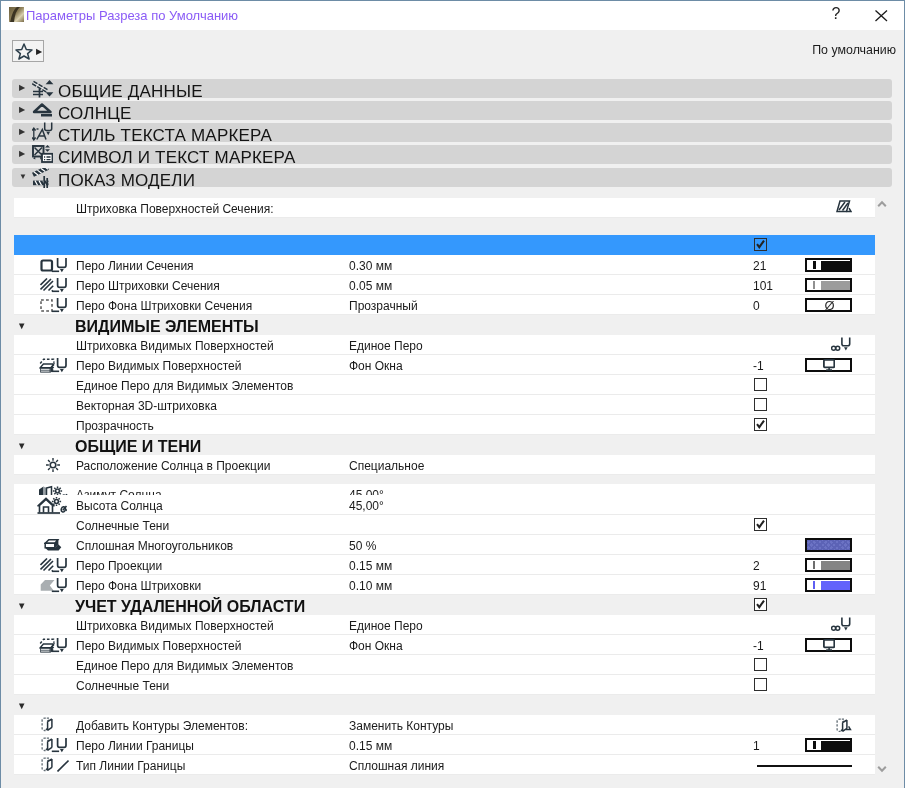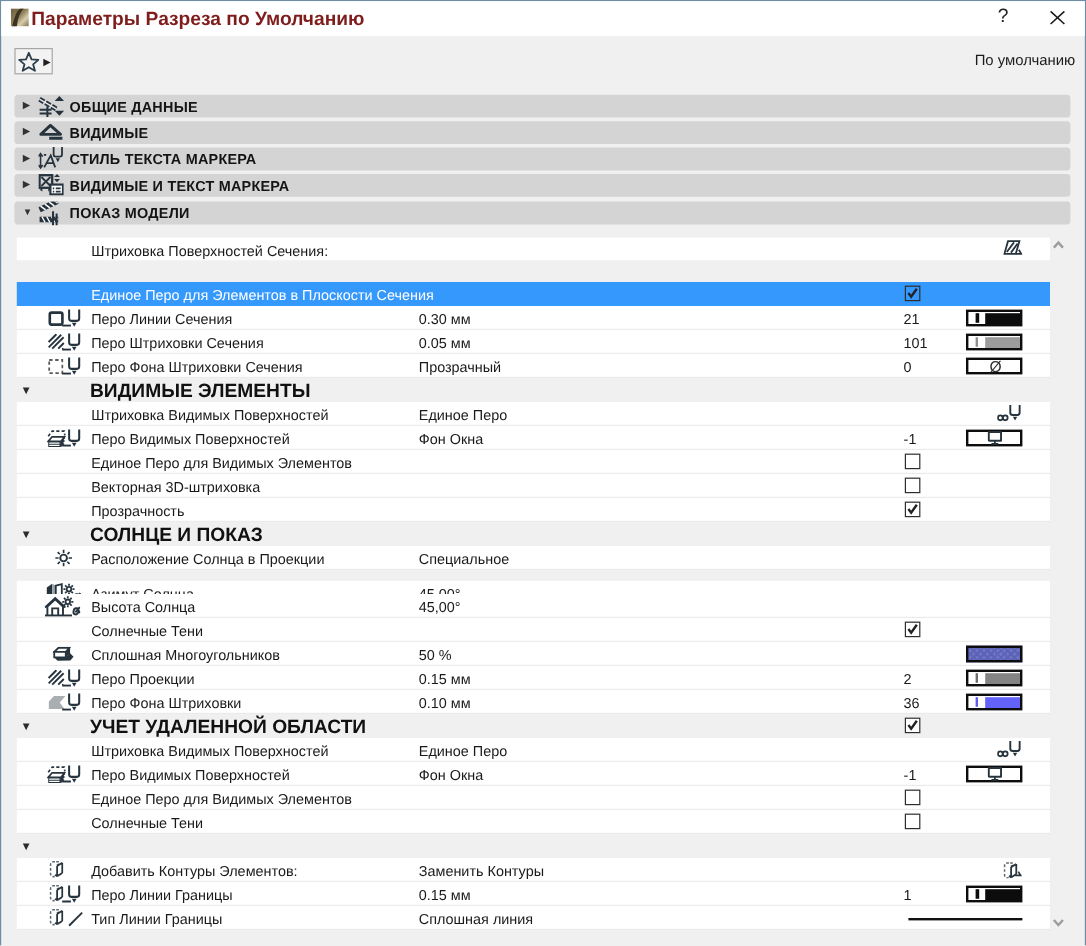--- a/index.html
+++ b/index.html
@@ -1,32 +1,32 @@
 <!DOCTYPE html>
 <html><head><meta charset="utf-8">
 <style>
 * { margin:0; padding:0; box-sizing:border-box; }
 html,body { width:905px; height:788px; }
 body { font-family:"Liberation Sans", sans-serif; position:relative; background:#f0f0f0;
        width:905px; height:788px; overflow:hidden; }
 .win { position:absolute; inset:0; border:1px solid #6d8ca6; border-bottom:none; background:#f0f0f0; }
 .titlebar { position:absolute; left:1px; top:1px; width:903px; height:29px; background:#fff; }
 .appicon { position:absolute; left:9px; top:7px; }
-.title { position:absolute; left:26px; top:7.5px; font-size:16px; color:#7f1d1d;font-weight:bold; }
+.title { position:absolute; left:26px; top:7.5px; font-size:13px; color:#8b5cf6; }
 .qbtn { position:absolute; left:825px; top:5px; width:22px; text-align:center; font-size:16px; color:#222; }
 .xbtn { position:absolute; left:875px; top:7.5px; }
 .pod { position:absolute; right:9px; top:43px; font-size:12.4px; color:#1c1c1c; }
 .starbtn { position:absolute; left:12px; top:40px; width:32px; height:22px; background:#f3f3f3;
   border:1px solid #a6a6a6; }
 .starbtn svg { position:absolute; left:2px; top:2px; }
 .stararr { position:absolute; left:23px; top:6px; font-size:8px; color:#222; }
 .acc { position:absolute; left:12px; width:880px; height:19px; background:#d4d4d4; border-radius:3px; }
 .atri { position:absolute; left:7px; top:4px; font-size:8px; color:#333; }
 .aic { position:absolute; left:20px; top:0px; }
-.atxt { position:absolute; left:46px; top:3px; font-size:12px; font-weight:bold; color:#141414; letter-spacing:0.2px; }
+.atxt { position:absolute; left:46px; top:3px; font-size:17px; font-weight:normal; color:#141414; letter-spacing:0.2px; }
 .row { position:absolute; left:14px; width:861px; height:20px; background:#fff;
         border-bottom:1px solid #ebebeb; font-size:12px; color:#1a1a1a; }
 .row.sub { background:#f0f0f0; border-bottom:none; }
 .row.blue { background:#3498fd; color:#fff; border-bottom:none; }
 .tri { position:absolute; left:3px; top:4.5px; font-size:9.5px; color:#2b2b2b; }
 .slbl { position:absolute; left:61px; top:3px; font-weight:bold; font-size:16px; color:#111; }
 .lbl { position:absolute; left:62px; top:3.5px; white-space:nowrap; }
 .val { position:absolute; left:335px; top:3.5px; white-space:nowrap; }
 .num { position:absolute; left:739px; top:3.5px; }
 .ic { position:absolute; }
@@ -82,21 +82,21 @@
         <path d="M17.5,16.5 L13.6,12.3 H21.4 Z" fill="#27343e"></path>
       </svg></span>
     <span class="atxt">ОБЩИЕ ДАННЫЕ</span>
   </div>
 <div class="acc" style="top:101px">
     <span class="atri">▶</span>
     <span class="aic"><svg width="21" height="14" viewBox="0 0 21 14" style="margin-top:2px">
         <path d="M10,1.5 L18.5,9 H2 Z" fill="none" stroke="#27343e" stroke-width="2.4" stroke-linejoin="round"></path>
         <path d="M9,12.2 H20" stroke="#27343e" stroke-width="2.6"></path>
       </svg></span>
-    <span class="atxt">ВИДИМЫЕ</span>
+    <span class="atxt">СОЛНЦЕ</span>
   </div>
 <div class="acc" style="top:123px">
     <span class="atri">▶</span>
     <span class="aic"><svg width="21" height="19" viewBox="0 0 21 19" style="margin-top:-1px">
         <path d="M1.8,7 V17 M0,8.5 L1.8,6 L3.6,8.5 M0,15.5 L1.8,18 L3.6,15.5" fill="none" stroke="#27343e" stroke-width="1.3"></path>
         <path d="M4.5,7 H6.5" stroke="#27343e" stroke-width="1.4"></path>
         <path d="M4.8,17.5 L10.3,7.5 L14,17.5 M6.5,14 H12.5" fill="none" stroke="#27343e" stroke-width="1.5"></path>
         <path d="M12.7,0.5 V6.5 M19.7,0.5 V6.5 M12.7,6.5 Q12.7,8.5 14.5,8.5 H17.9 Q19.7,8.5 19.7,6.5" fill="none" stroke="#27343e" stroke-width="1.5"></path>
         <path d="M14.4,9.8 h3.6 l-1.8,3.4 z" fill="#27343e"></path>
       </svg></span>
@@ -105,21 +105,21 @@
 <div class="acc" style="top:144.5px">
     <span class="atri">▶</span>
     <span class="aic"><svg width="21" height="18" viewBox="0 0 21 18" style="margin-top:0px">
         <rect x="1" y="1" width="10.5" height="10.5" fill="none" stroke="#27343e" stroke-width="1.9"></rect>
         <path d="M2.5,2.5 L10,10 M10,2.5 L2.5,10" stroke="#27343e" stroke-width="1.5"></path>
         <path d="M15.5,0 L18,2.6 H13 Z M15.5,6.8 L13,4.2 H18 Z" fill="#27343e"></path>
         <path d="M1,13.2 L3.3,11.8 V14.6 Z M10.5,13.2 L8.2,11.8 V14.6 Z" fill="#27343e"></path>
         <rect x="10" y="8.8" width="10.5" height="8.2" fill="#fff" stroke="#27343e" stroke-width="1.8"></rect>
         <path d="M12,12 h1.2 M14.5,12 h4 M12,14.7 h1.2 M14.5,14.7 h4" stroke="#27343e" stroke-width="1.3"></path>
       </svg></span>
-    <span class="atxt">ВИДИМЫЕ И ТЕКСТ МАРКЕРА</span>
+    <span class="atxt">СИМВОЛ И ТЕКСТ МАРКЕРА</span>
   </div>
 <div class="acc" style="top:168px">
     <span class="atri">▼</span>
     <span class="aic"><svg width="24" height="20" viewBox="0 0 24 20" style="margin-top:0px">
         <g transform="rotate(-25 2 9)">
           <rect x="2" y="4.2" width="16.5" height="4.6" fill="#27343e"></rect>
           <path d="M4,4.2 l2.5,4.6 M8,4.2 l2.5,4.6 M12,4.2 l2.5,4.6 M16,4.2 l2,3.6" stroke="#fff" stroke-width="1.2"></path>
         </g>
         <rect x="1" y="12.6" width="15.5" height="4.6" fill="#27343e"></rect>
         <path d="M3,12.6 l2.5,4.6 M7,12.6 l2.5,4.6 M11,12.6 l2.5,4.6 M14.7,12.6 l1.5,2.8" stroke="#fff" stroke-width="1.2"></path>
@@ -133,21 +133,20 @@
   </div>
 <div class="row" style="top:198px">
     <span class="lbl">Штриховка Поверхностей Сечения:</span>
     <span class="ric" style="width:16px;height:13px"><svg width="16" height="13" viewBox="0 0 16 13" style="">
         <path d="M4,1 H13.5 L10.5,11.5 H1 Z" fill="none" stroke="#27343e" stroke-width="1.5"></path>
         <path d="M3,10 L9,2 M6.5,10.5 L12,3" stroke="#27343e" stroke-width="1.5"></path>
         <path d="M10.5,11.5 L15,11.5 L13,8.2" fill="none" stroke="#27343e" stroke-width="1.5"></path>
       </svg></span>
   </div>
 <div class="row blue" style="top:235px">
-    <span class="lbl">Единое Перо для Элементов в Плоскости Сечения</span>
     <span class="cb">
       <svg width="13" height="13" viewBox="0 0 13 13" style="position:absolute;left:-1px;top:-1px">
         <path d="M3,6.2 L5.3,9.2 L10,2.6" fill="none" stroke="#222" stroke-width="2"></path>
       </svg>
     </span>
   </div>
 <div class="row" style="top:255px">
     <span class="ic" style="left:26px;top:4px">
       <svg width="14" height="13" viewBox="0 0 14 13" style="">
         <rect x="1.5" y="1.5" width="10.5" height="10" fill="none" stroke="#27343e" stroke-width="2.2" rx="1.5"></rect>
@@ -265,21 +264,21 @@
 <div class="row" style="top:415px">
     <span class="lbl">Прозрачность</span>
     <span class="cb">
       <svg width="13" height="13" viewBox="0 0 13 13" style="position:absolute;left:-1px;top:-1px">
         <path d="M3,6.2 L5.3,9.2 L10,2.6" fill="none" stroke="#222" stroke-width="2"></path>
       </svg>
     </span>
   </div>
 <div class="row sub" style="top:435px">
     <span class="tri">▼</span>
-    <span class="slbl">СОЛНЦЕ И ПОКАЗ</span>
+    <span class="slbl">ОБЩИЕ И ТЕНИ</span>
   </div>
 <div class="row" style="top:455px">
     <span class="ic" style="left:32px;top:3px">
       <svg width="14" height="14" viewBox="0 0 14 14" style="">
         <circle cx="7" cy="7" r="2.8" fill="none" stroke="#27343e" stroke-width="1.6"></circle>
         <g stroke="#27343e" stroke-width="1.4">
           <path d="M7,0 V2.8 M7,11.2 V14 M0,7 H2.8 M11.2,7 H14"></path>
           <path d="M2.05,2.05 L3.9,3.9 M10.1,10.1 L11.95,11.95 M11.95,2.05 L10.1,3.9 M3.9,10.1 L2.05,11.95"></path>
         </g>
       </svg>
@@ -382,21 +381,21 @@
     </span>
     <span class="ic" style="left:42px;top:3px">
       <svg width="14" height="15" viewBox="0 0 14 15" style="overflow:visible">
         <path d="M1.6,0 V7.3 M10,0 V7.3 M1.6,7.3 Q1.6,9.4 3.5,9.4 H8.1 Q10,9.4 10,7.3" fill="none" stroke="#27343e" stroke-width="1.7"></path>
         <path d="M3.9,10.9 h3.9 l-1.95,3.4 z" fill="#27343e"></path>
         <path d="M-4.2,13.3 H3.1" stroke="#27343e" stroke-width="1.6" fill="none"></path>
       </svg>
     </span>
     <span class="lbl">Перо Фона Штриховки</span>
     <span class="val">0.10 мм</span>
-    <span class="num">36</span>
+    <span class="num">91</span>
     <span class="wid pw">
       <span class="tick" style="background:#5e5ef2;width:2px"></span>
       <span class="sw" style="background:#6363fb"></span>
     </span>
   </div>
 <div class="row sub" style="top:595px">
     <span class="tri">▼</span>
     <span class="slbl">УЧЕТ УДАЛЕННОЙ ОБЛАСТИ</span>
     <span class="cb">
       <svg width="13" height="13" viewBox="0 0 13 13" style="position:absolute;left:-1px;top:-1px">

